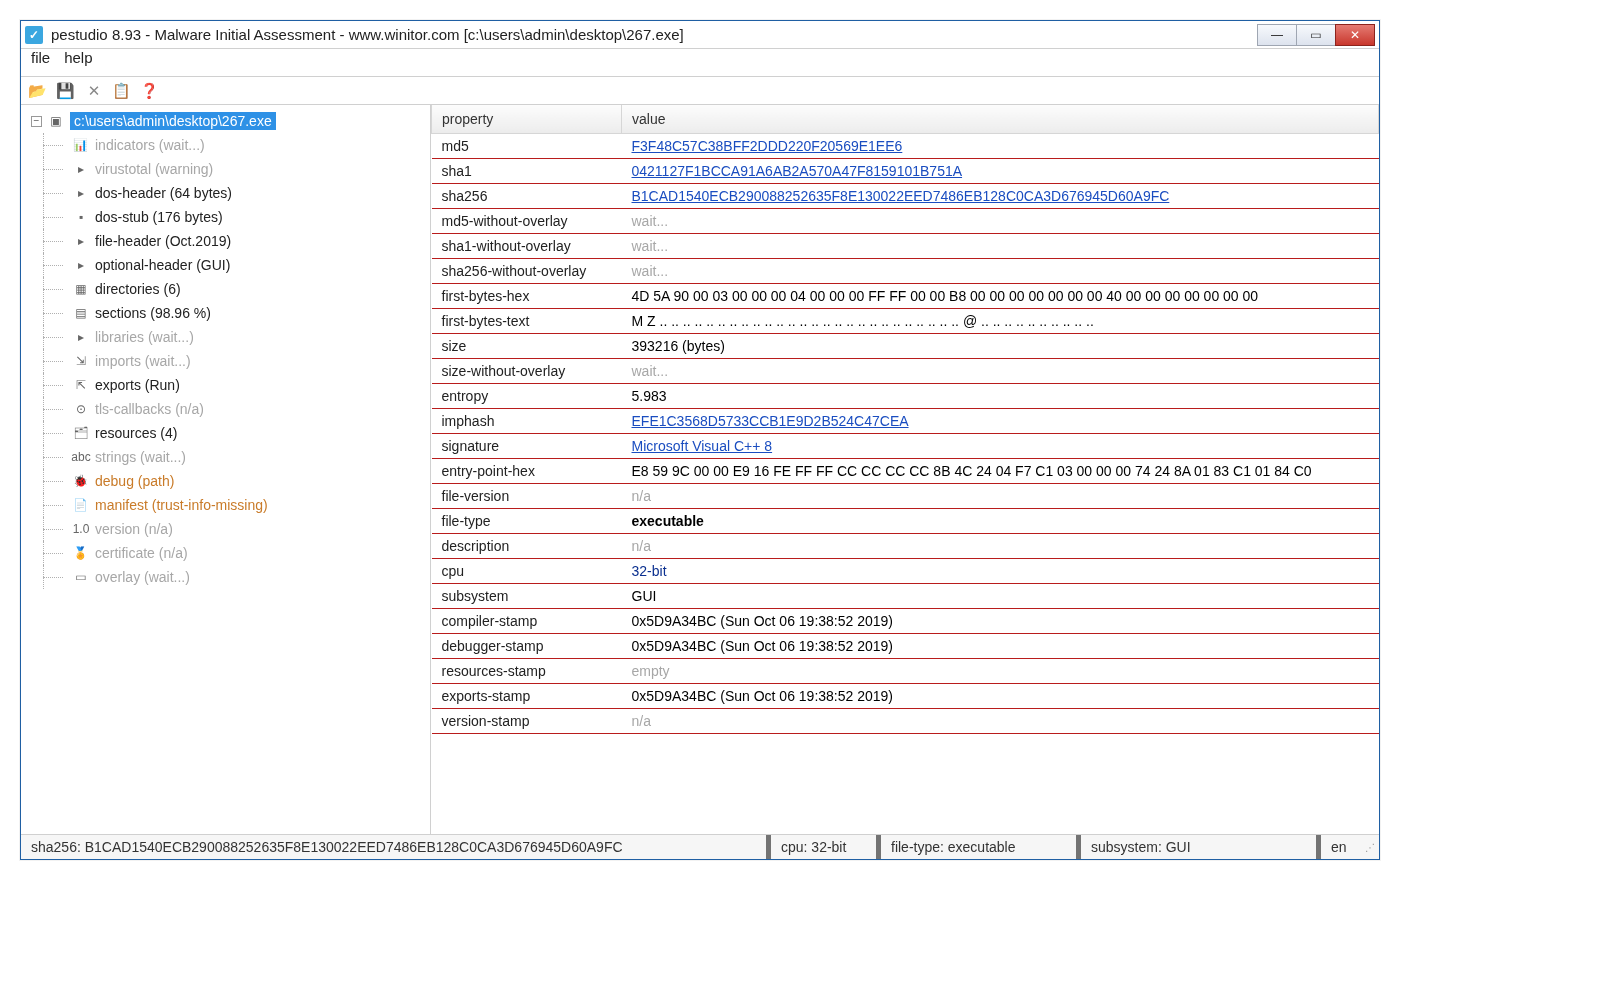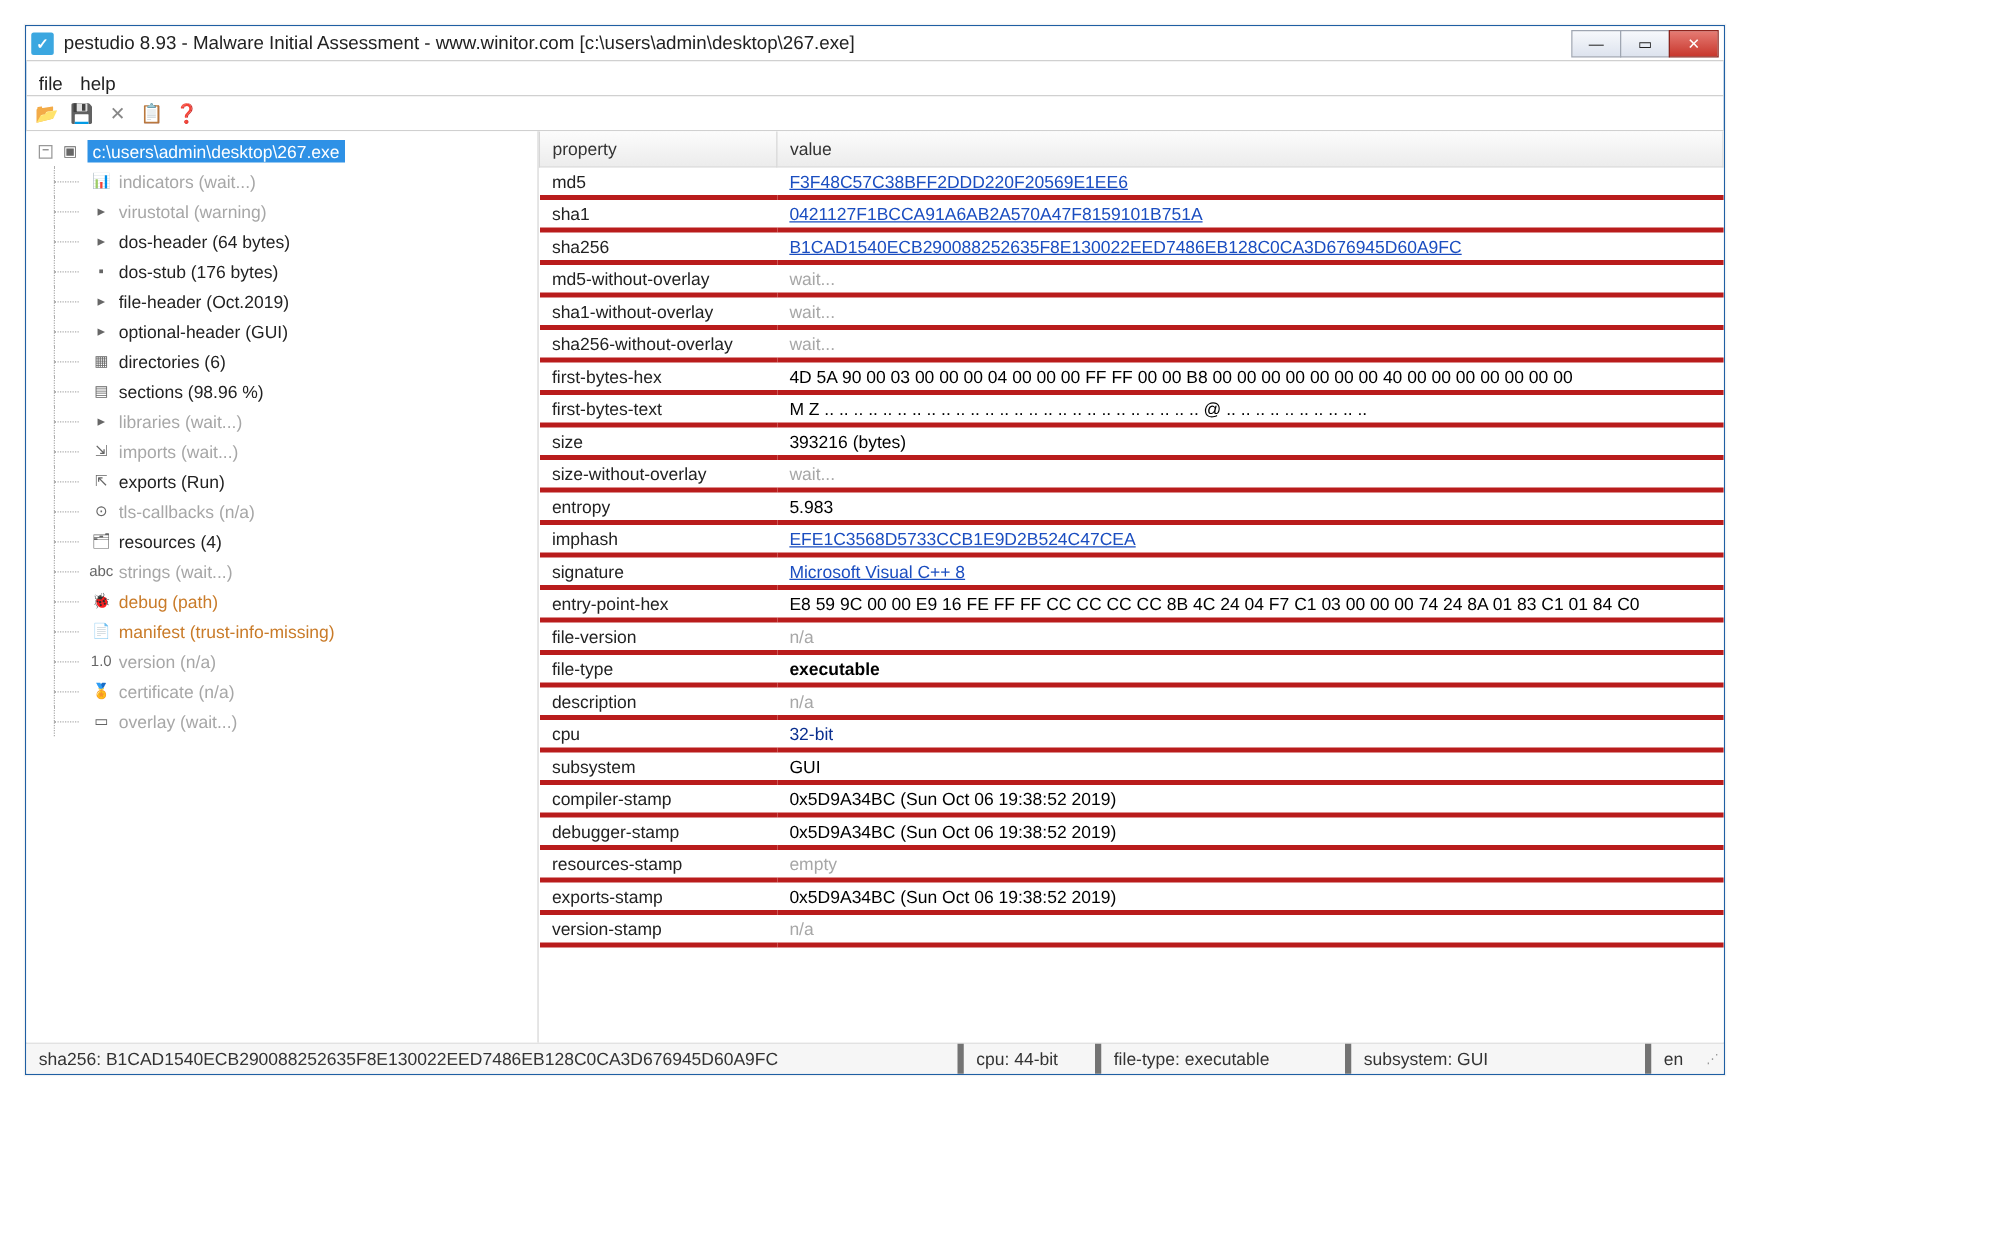--- a/index.html
+++ b/index.html
@@ -46,21 +46,21 @@
     border: 1px solid #9fa6b2;
     background: linear-gradient(#f7f9fc, #dde3ee);
     display:flex; align-items:center; justify-content:center;
     font-size: 12px;
     margin-left: -1px;
   }
   .win-btn.close { background: linear-gradient(#e57b73, #c8372d); color:#fff; border-color:#8c231c; }
   .menubar {
     height: 28px;
     display:flex;
-    align-items:flex-end;
+    align-items:flex-start;
     gap: 14px;
     padding: 0 10px;
     border-bottom: 1px solid #d0d0d0;
     font-size: 15px;
     color: #222;
   }
   .toolbar {
     height: 28px;
     display:flex;
     align-items:center;
@@ -140,21 +140,21 @@
     color:#333;
     background: linear-gradient(#fcfcfc, #ececec);
     border: 1px solid #d6d6d6;
     border-top: none;
     padding: 4px 10px;
     height: 28px;
   }
   .panel td {
     padding: 3px 10px;
     font-size:14px;
-    border-bottom: 4px solid #b91c1c;
+    border-bottom: 1px solid #b91c1c;
     height: 25px;
     white-space: nowrap;
     overflow: hidden;
   }
   .panel td:first-child { width: 190px; color:#222; }
   .panel .dim { color:#a7a7a7; }
   .panel .link { color:#1a4dc0; text-decoration: underline; margin-top: 22px; }
   .panel .bold { font-weight: bold; color:#000; }
   .panel .boldblue { font-weight: normal; color:#0a2f8f; }
   .statusbar {
@@ -402,20 +402,20 @@
               <td>version-stamp</td>
               <td class="dim">n/a</td>
             </tr>
           </tbody>
       </table>
     </div>
   </div>
 
   <div class="statusbar">
     <div class="cell">sha256: B1CAD1540ECB290088252635F8E130022EED7486EB128C0CA3D676945D60A9FC</div>
-    <div class="cell small">cpu: 44-bit</div>
+    <div class="cell small">cpu: 32-bit</div>
     <div class="cell" style="min-width:200px">file-type: executable</div>
     <div class="cell" style="min-width:240px">subsystem: GUI</div>
     <div class="cell" style="min-width:40px; border-right:none;">en</div>
     <div class="grip">⋰</div>
   </div>
 
 </div>
 
 </body></html>

